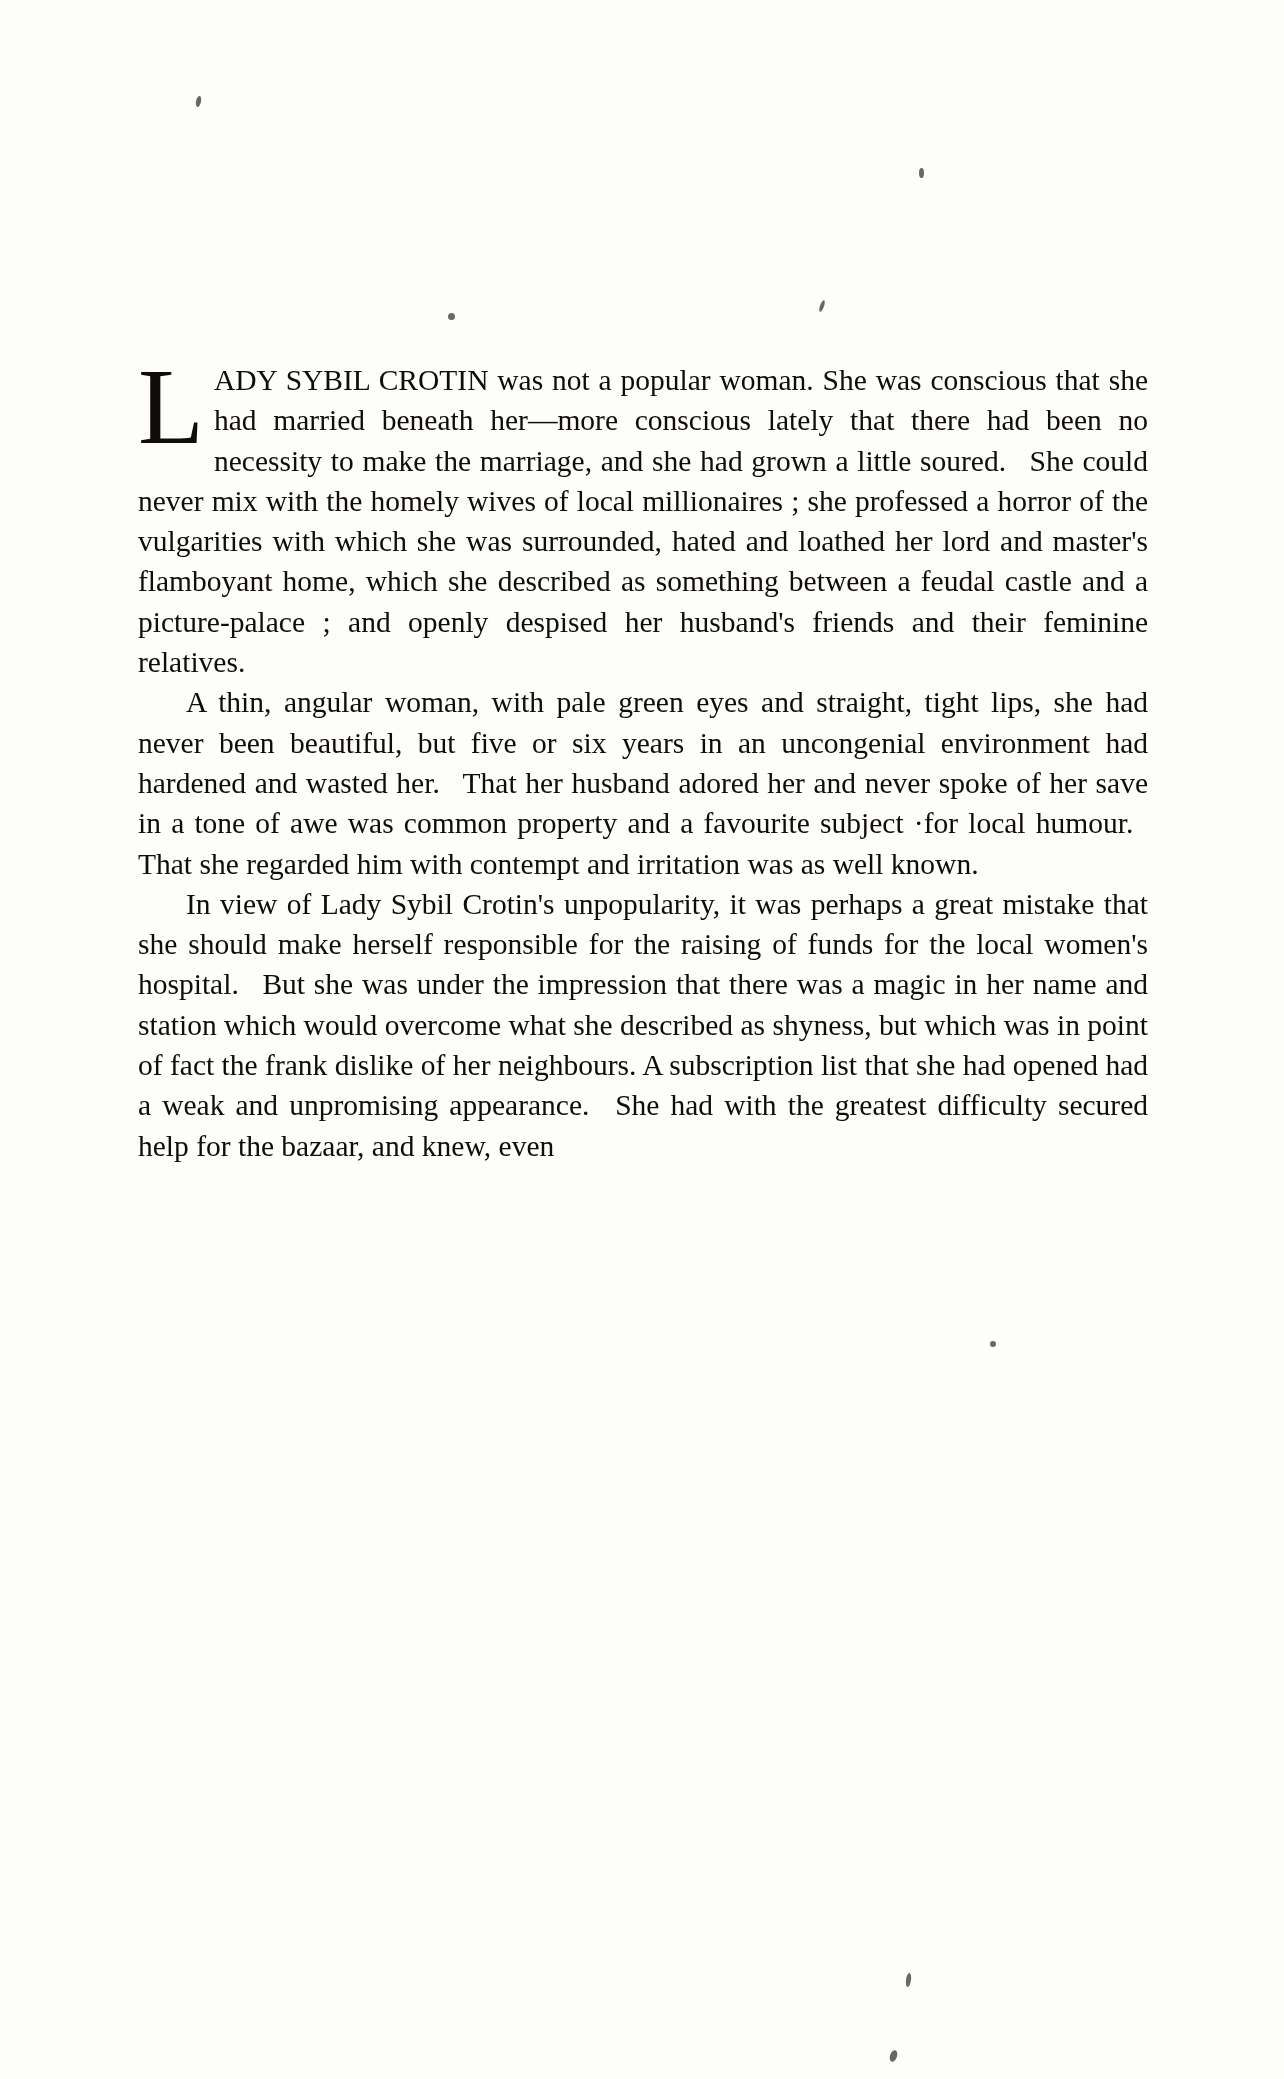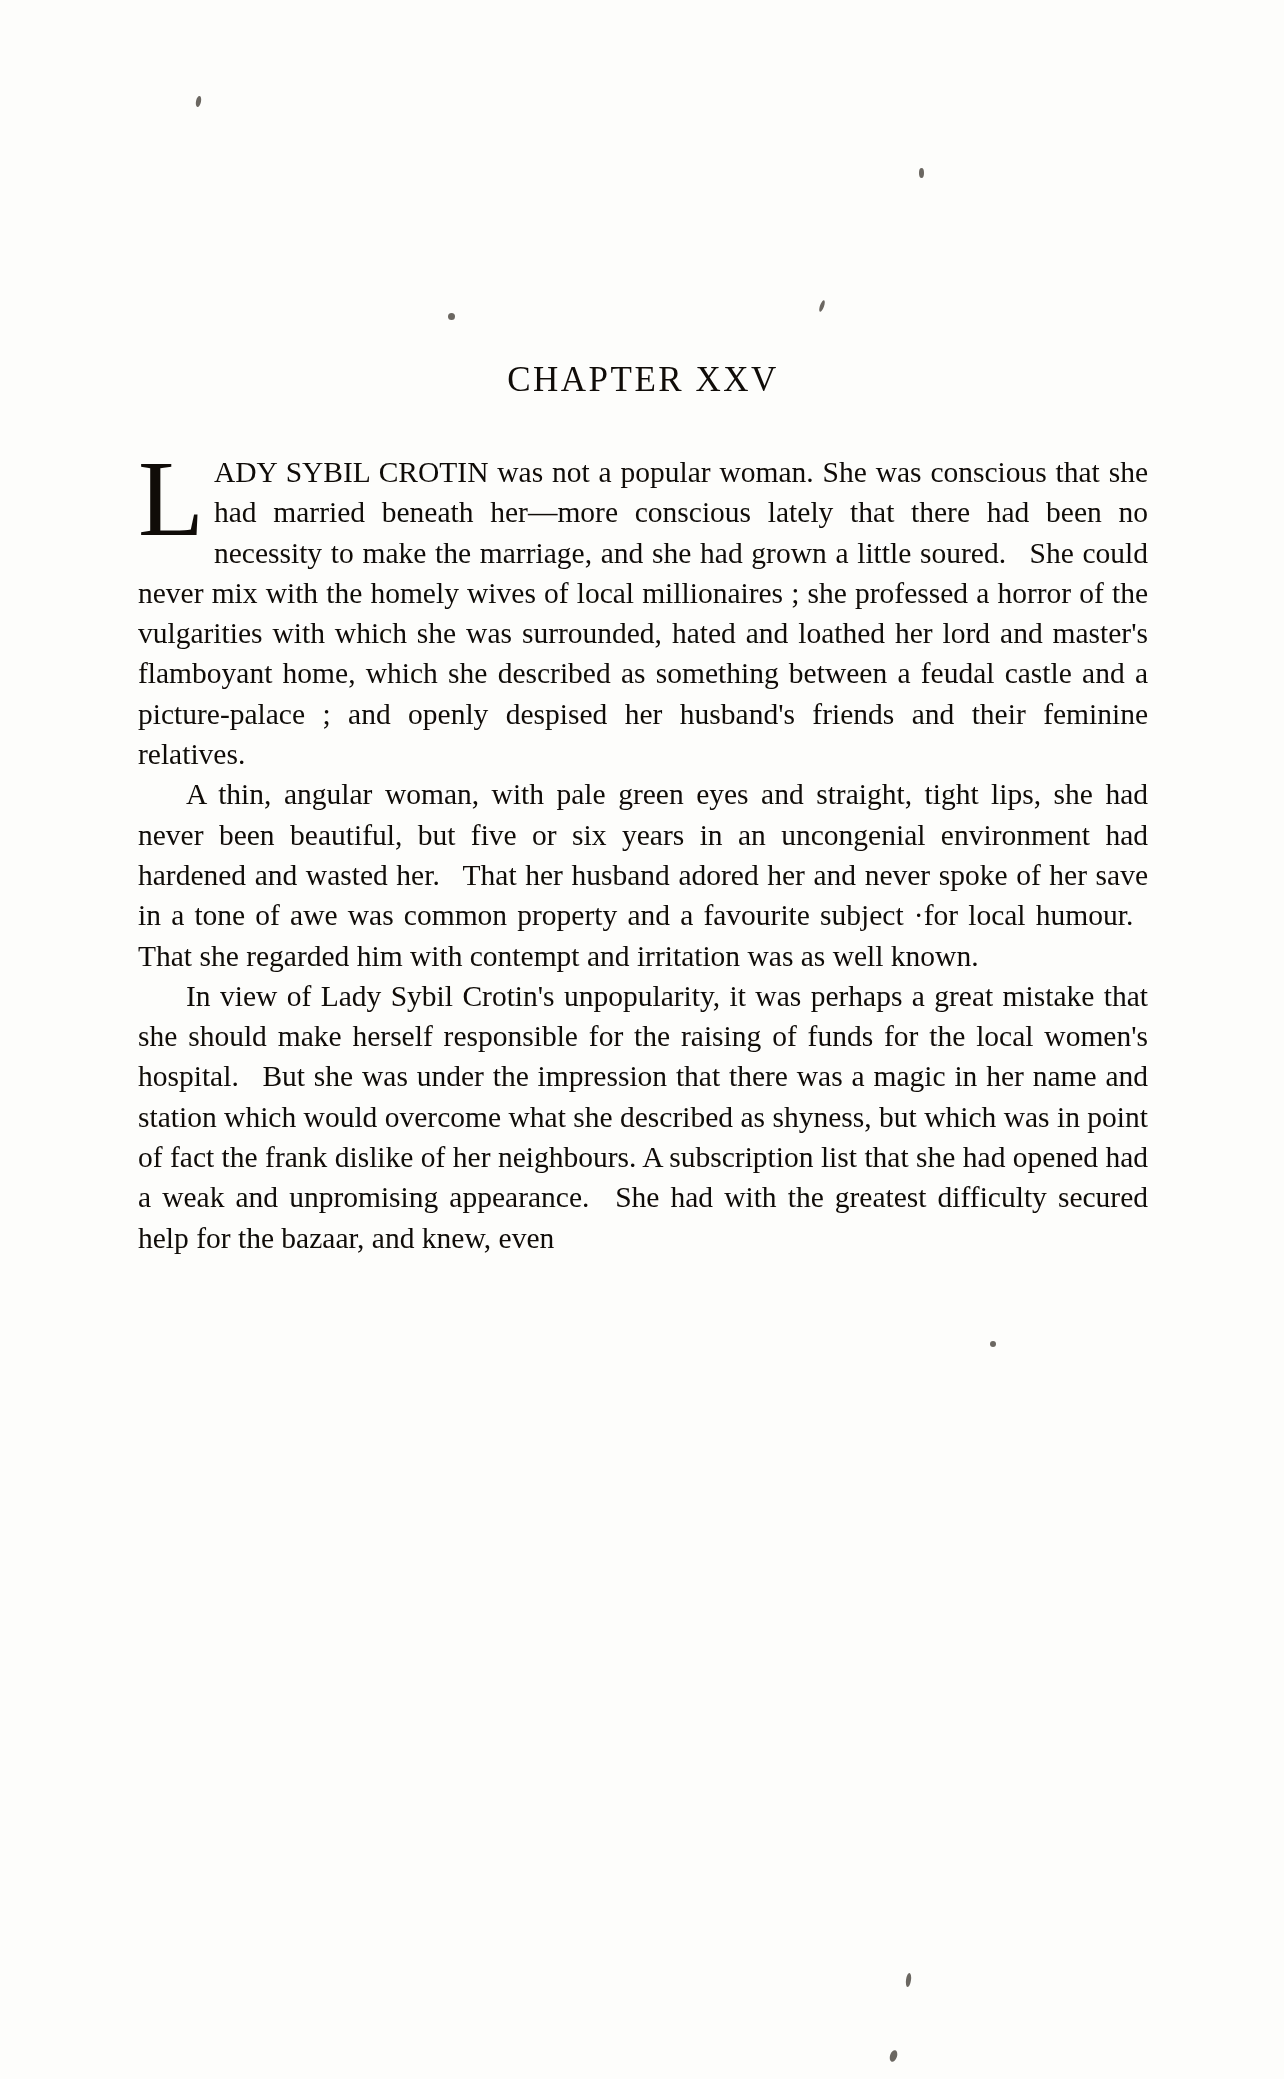--- a/index.html
+++ b/index.html
@@ -89,21 +89,20 @@
   <span class="speck s1"></span>
   <span class="speck s2"></span>
   <span class="speck s3"></span>
   <span class="speck s4"></span>
   <span class="speck s5"></span>
   <span class="speck s6"></span>
   <span class="speck s7"></span>
 
   <div class="text-block">
 
-    <h1 class="chapter-title">CHAPTER XXV</h1>
 
 
     <div class="body-text">
       <p class="first">
         <span class="dropcap">L</span><span>ADY SYBIL CROTIN was not a popular woman. She was conscious that she had married beneath her—more conscious lately that there had been no necessity to make the marriage, and she had grown a little soured.  She could never mix with the homely wives of local millionaires ; she professed a horror of the vulgarities with which she was surrounded, hated and loathed her lord and master's flamboyant home, which she described as something between a feudal castle and a picture-palace ; and openly despised her husband's friends and their feminine relatives.</span>
       </p>
       <p><span>A thin, angular woman, with pale green eyes and straight, tight lips, she had never been beautiful, but five or six years in an uncongenial environment had hardened and wasted her.  That her husband adored her and never spoke of her save in a tone of awe was common property and a favourite subject ·for local humour.  That she regarded him with contempt and irritation was as well known.</span></p>
       <p><span>In view of Lady Sybil Crotin's unpopularity, it was perhaps a great mistake that she should make herself responsible for the raising of funds for the local women's hospital.  But she was under the impression that there was a magic in her name and station which would overcome what she described as shyness, but which was in point of fact the frank dislike of her neighbours. A subscription list that she had opened had a weak and unpromising appearance.  She had with the greatest difficulty secured help for the bazaar, and knew, even</span></p>
     </div>
 

